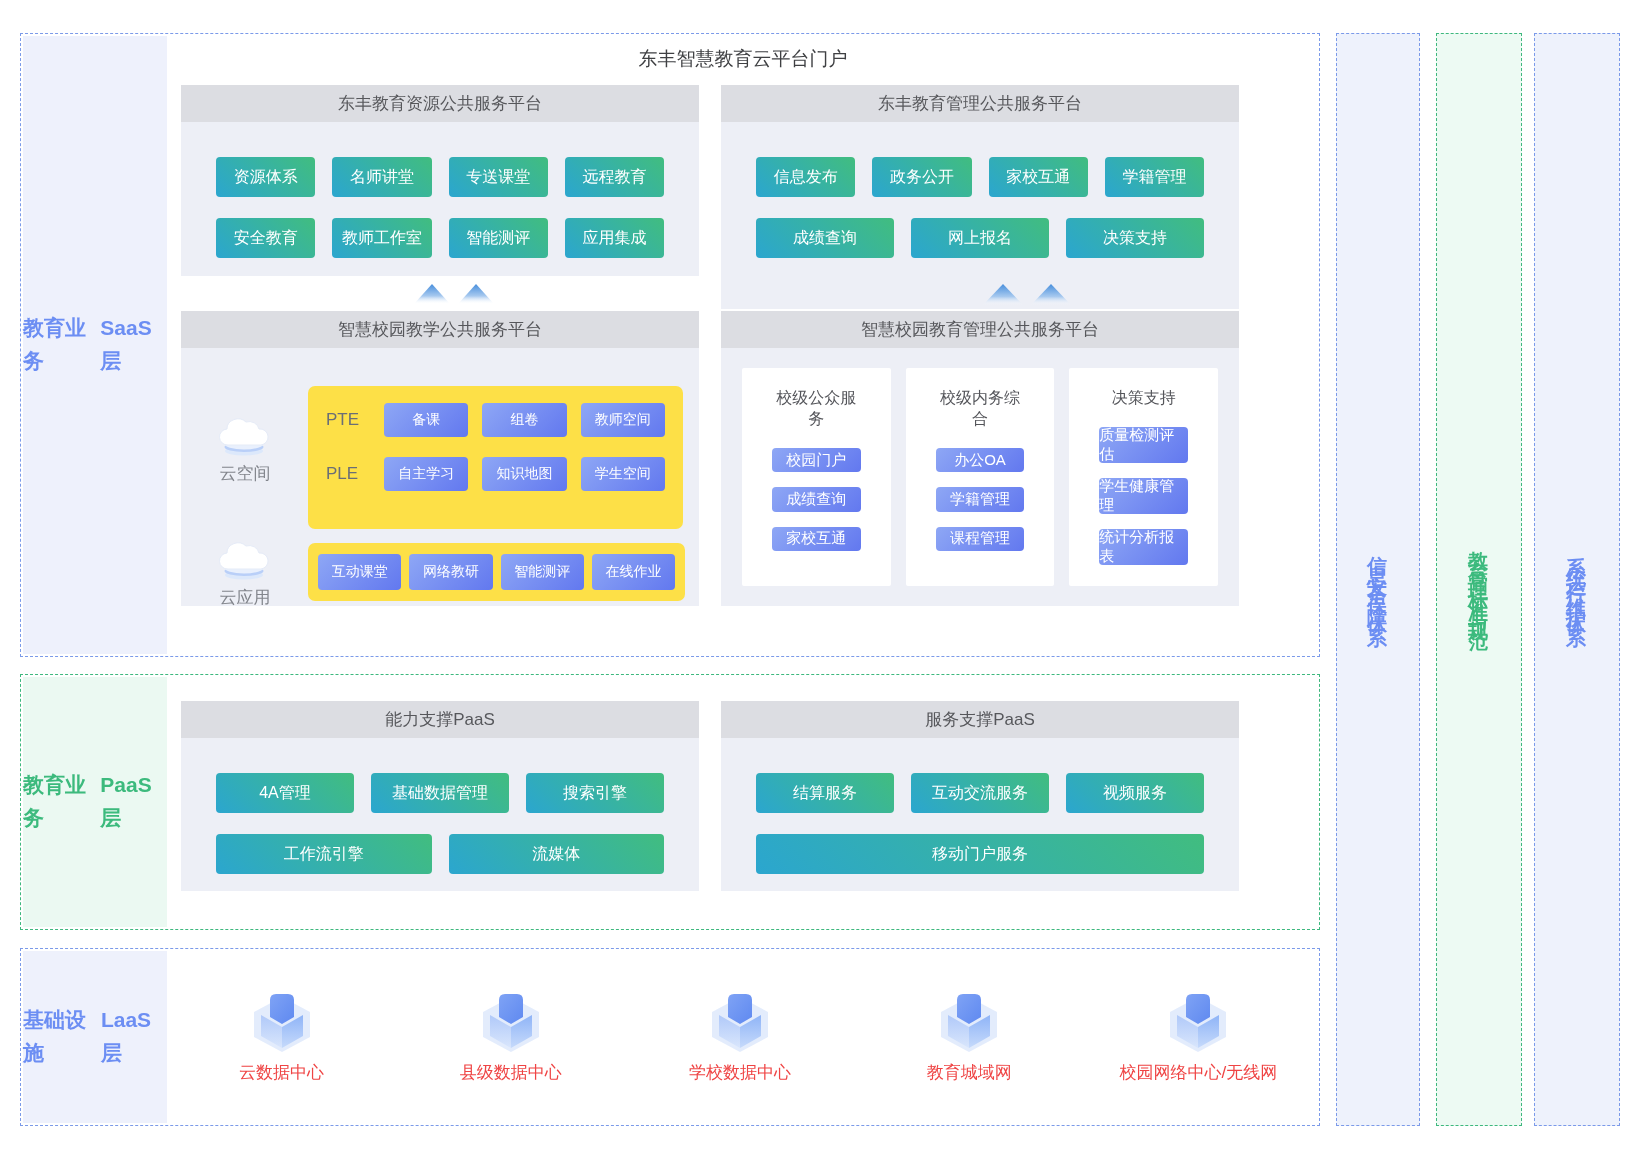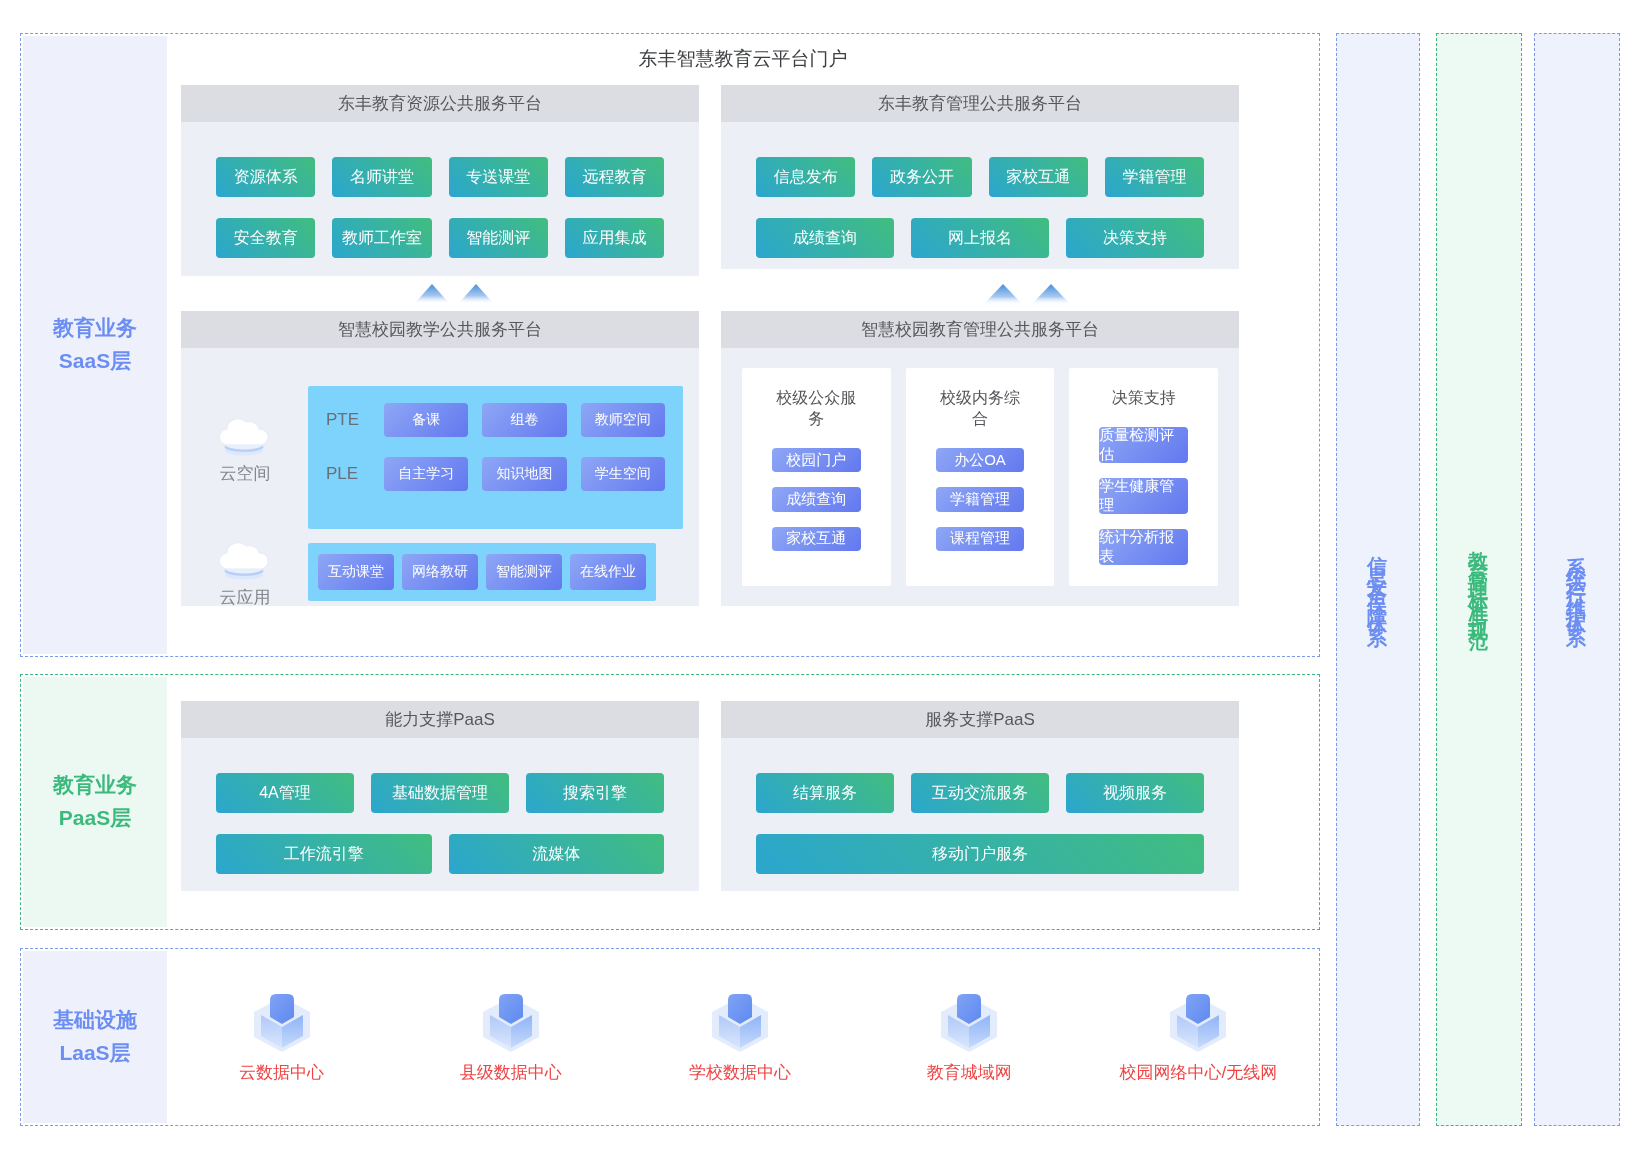--- a/index.html
+++ b/index.html
@@ -3,21 +3,21 @@
 <meta charset="utf-8">
 <style>
   html,body{margin:0;padding:0;background:#ffffff;}
   .stage{position:relative;width:1640px;height:1162px;background:#fff;
          font-family:"Liberation Sans","DejaVu Sans",sans-serif;overflow:hidden;}
 
   .layer{position:absolute;border:1px dashed #7b9ae9;background:#fff;}
   .layer.green-border{border-color:#3eb87e;}
 
   .side-label{position:absolute;left:2px;top:2px;bottom:2px;width:144px;
-              display:flex;flex-direction:column;justify-content:center;align-items:center;
+              display:flex;flex-direction:row;justify-content:center;align-items:center;
               font-size:21px;font-weight:bold;line-height:1.55;}
   .side-label.blue{background:#eef1fc;color:#6c8ef3;}
   .side-label.green{background:#ebf9f2;color:#3cba7d;}
 
   .portal-title{position:absolute;left:146px;right:0;top:12px;text-align:center;
                 font-size:19px;color:#3f4043;}
 
   .panel{position:absolute;background:#edeff6;}
   .panel-header{height:37px;background:#dcdde2;color:#56575b;font-size:17px;
                 display:flex;align-items:center;justify-content:center;}
@@ -30,21 +30,21 @@
   .bbtn{height:36px;border-radius:4px;color:#fff;font-size:15px;
         display:flex;align-items:center;justify-content:center;
         background:linear-gradient(135deg,#8ea7f5,#6278ef);}
 
   .arrow-pair{position:absolute;display:flex;gap:8px;}
 
   .teach-body{position:absolute;left:0;right:0;top:37px;bottom:0;}
   .cloud-group{position:absolute;left:8px;width:112px;text-align:center;
                color:#82858c;font-size:17px;}
   .cloud-group svg{display:block;margin:0 auto 6px auto;}
-  .white-panel{position:absolute;background:#7dd3fc;border-radius:2px;}
+  .white-panel{position:absolute;background:#fde047;border-radius:7px;}
   .pte-rows{display:flex;flex-direction:column;gap:20px;padding:17px 18px;}
   .pte-row{display:flex;align-items:center;gap:14px;}
   .row-label{width:44px;color:#6a6e76;font-size:17px;flex:none;}
   .pte-row .bbtn{flex:1;height:34px;font-size:14px;}
   .apps-row{display:flex;align-items:center;gap:8px;padding:0 10px;height:100%;box-sizing:border-box;}
   .apps-row .bbtn{flex:1;font-size:14px;}
 
   .col-body{position:absolute;left:0;right:0;top:37px;bottom:0;
             display:flex;gap:15px;padding:20px 21px;box-sizing:border-box;}
   .mcol{flex:1;background:#fff;border-radius:2px;display:flex;flex-direction:column;
@@ -111,21 +111,21 @@
         </div>
         <div class="btn-row">
           <div class="gbtn">安全教育</div>
           <div class="gbtn">教师工作室</div>
           <div class="gbtn">智能测评</div>
           <div class="gbtn">应用集成</div>
         </div>
       </div>
     </div>
 
-    <div class="panel" style="left:700px;top:51px;width:518px;height:184px;">
+    <div class="panel" style="left:700px;top:51px;width:518px;height:224px;">
       <div class="panel-header">东丰教育管理公共服务平台</div>
       <div class="btn-rows">
         <div class="btn-row">
           <div class="gbtn">信息发布</div>
           <div class="gbtn">政务公开</div>
           <div class="gbtn">家校互通</div>
           <div class="gbtn">学籍管理</div>
         </div>
         <div class="btn-row">
           <div class="gbtn">成绩查询</div>
@@ -186,21 +186,21 @@
             </div>
             <div class="pte-row">
               <div class="row-label">PLE</div>
               <div class="bbtn">自主学习</div>
               <div class="bbtn">知识地图</div>
               <div class="bbtn">学生空间</div>
             </div>
           </div>
         </div>
 
-        <div class="white-panel" style="left:127px;top:195px;width:348px;height:58px;">
+        <div class="white-panel" style="left:127px;top:195px;width:377px;height:58px;">
           <div class="apps-row">
             <div class="bbtn">互动课堂</div>
             <div class="bbtn">网络教研</div>
             <div class="bbtn">智能测评</div>
             <div class="bbtn">在线作业</div>
           </div>
         </div>
       </div>
     </div>
 

